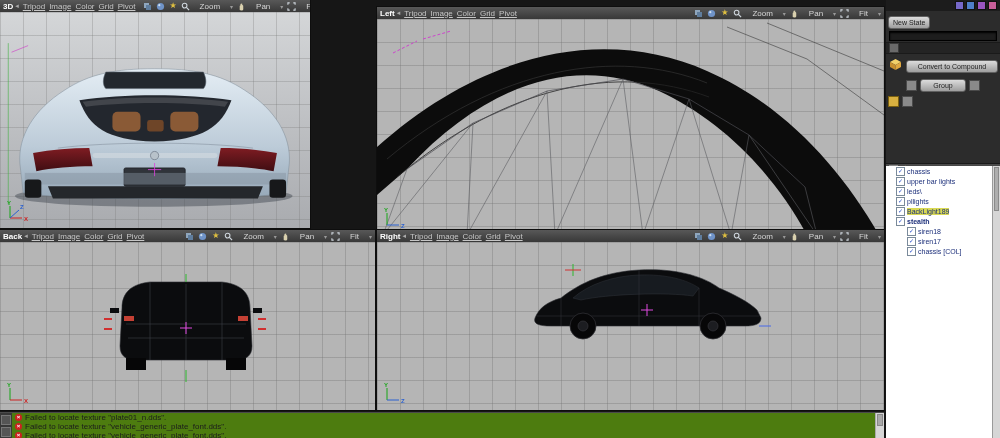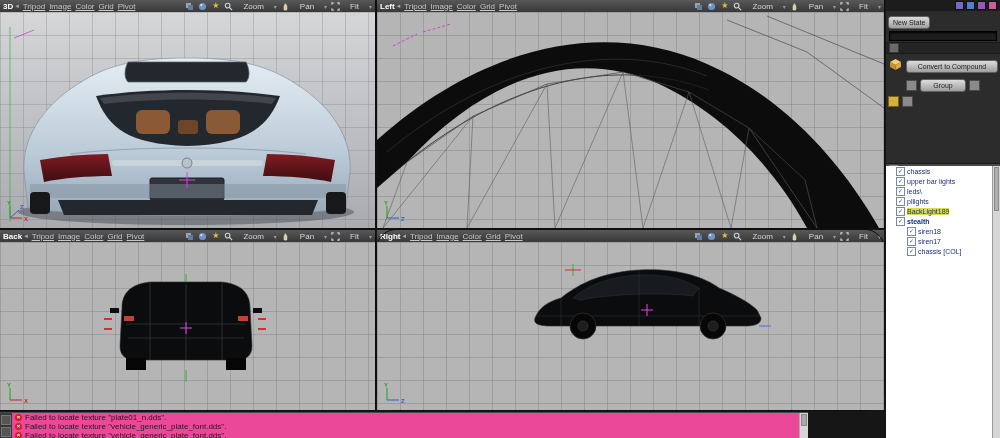--- a/index.html
+++ b/index.html
@@ -2,24 +2,24 @@
 <html><head>
 <meta charset="utf-8">
 <style>
   html,body{margin:0;padding:0;}
   body{width:1000px;height:438px;overflow:hidden;background:#161616;
        font-family:"Liberation Sans",sans-serif;}
   .app{position:relative;width:1000px;height:438px;}
 
   
   .viewport{position:absolute;outline:1px solid #0e0e0e;background:#b5b5b5;}
-  #vp-3d{left:0;top:0;width:375px;height:228px;}
-  #vp-left{left:377px;top:0;width:507px;height:228px;}
+  #vp-3d{left:0;top:0;width:310px;height:228px;}
+  #vp-left{left:377px;top:7px;width:507px;height:228px;}
   #vp-back{left:0;top:230px;width:375px;height:180px;}
-  #vp-right{left:377px;top:230px;width:507px;height:180px;border-radius:19px;}
+  #vp-right{left:377px;top:230px;width:507px;height:180px;}
 
   .vp-header{height:12px;display:flex;align-items:center;padding:0 3px;gap:4px;
      background:linear-gradient(#585858,#383838);font-size:8px;color:#c6c6c6;
      white-space:nowrap;overflow:hidden;border-bottom:1px solid #222;}
   .vp-label{color:#fff;font-weight:bold;}
   .vp-caret{font-size:7px;color:#aaa;margin-left:-2px;}
   .vp-menu{color:#c6c6c6;cursor:default;text-decoration:underline;}
   .vp-spacer{flex:1;}
   .hicon{display:inline-flex;width:9px;height:9px;align-items:center;justify-content:center;
      font-size:8px;line-height:1;}
@@ -74,21 +74,21 @@
   .trow.lvl2{padding-left:21px;}
   .trow.bold .tlabel{font-weight:bold;}
   .trow.sel .tlabel{background:#d9d955;}
   .cb{width:7px;height:7px;background:#fff;border:1px solid #7a8a9a;font-size:6px;
      line-height:7px;text-align:center;color:#2a50c8;flex:none;}
   .tree-scroll{position:absolute;right:0;top:0;bottom:0;width:7px;background:#d6d6d6;
      border-left:1px solid #9a9a9a;}
   .tree-thumb{margin:1px;height:42px;background:#aeaeae;border:1px solid #8a8a8a;}
 
   
-  .logbar{position:absolute;left:0;top:412px;width:808px;height:26px;background:#ec4899;
+  .logbar{position:absolute;left:0;top:412px;width:884px;height:26px;background:#4d7c0f;
      border-top:1px solid #4a4a4a;display:flex;}
   .log-gutter{width:12px;background:#383838;display:flex;flex-direction:column;
      align-items:center;gap:2px;padding-top:2px;}
   .gut-ico{width:8px;height:8px;background:#555;border:1px solid #777;}
   .log-body{flex:1;overflow:hidden;}
   .log-row{display:flex;align-items:center;gap:3px;height:9px;padding-left:3px;
      font-size:8px;color:#1c1c1c;white-space:nowrap;}
   .err-ico{width:7px;height:7px;border-radius:50%;background:#cc2222;color:#fff;font-size:6px;
      line-height:7px;text-align:center;font-weight:bold;flex:none;}
   .log-scroll{width:8px;background:#d6d6d6;border-left:1px solid #aaa;}

